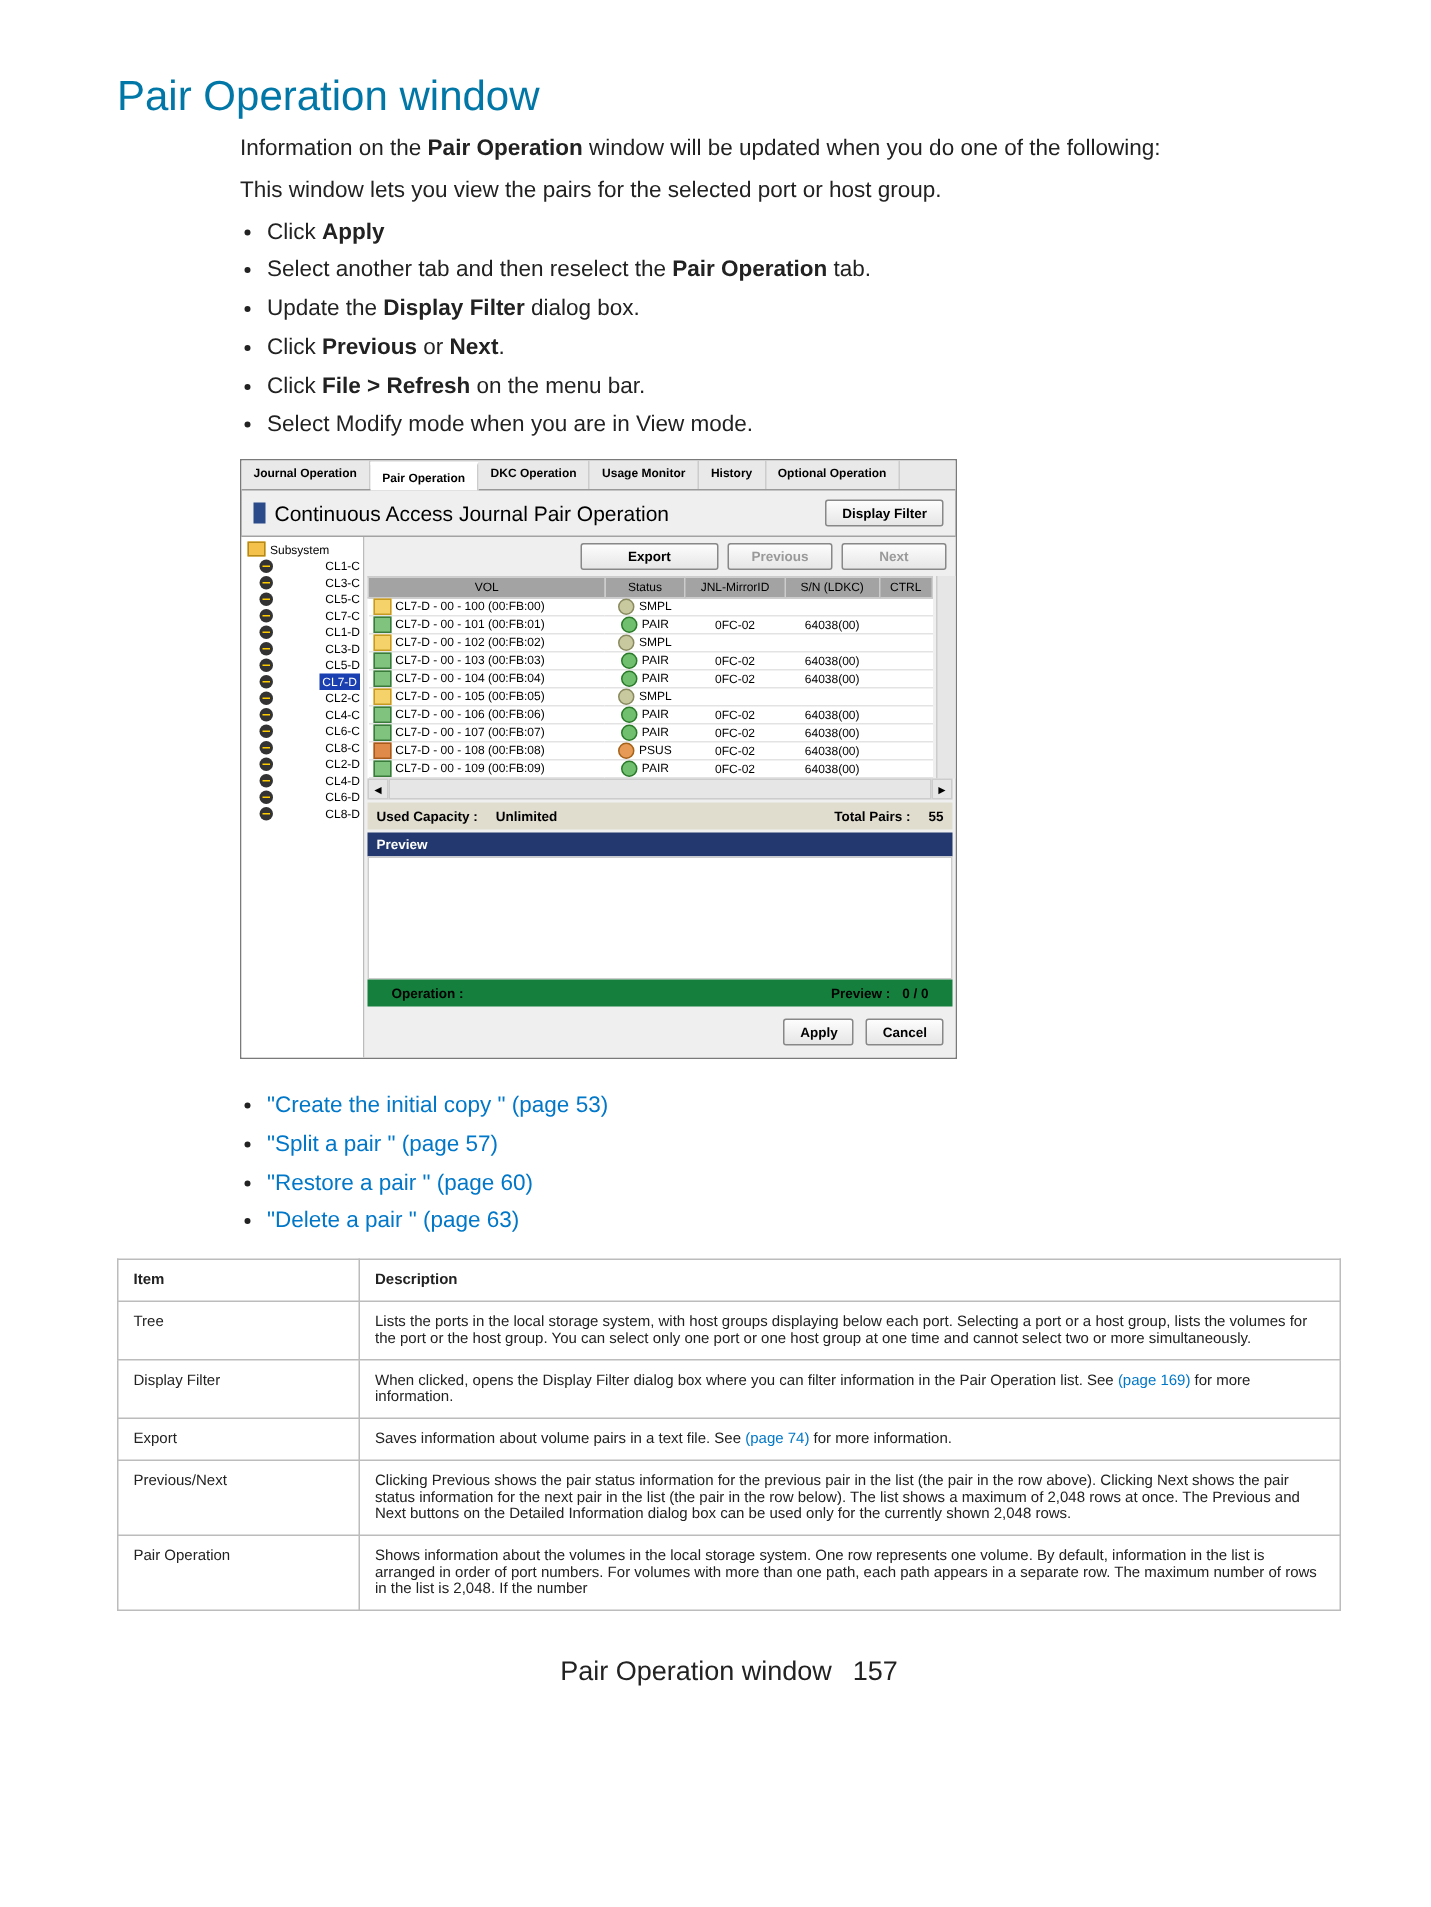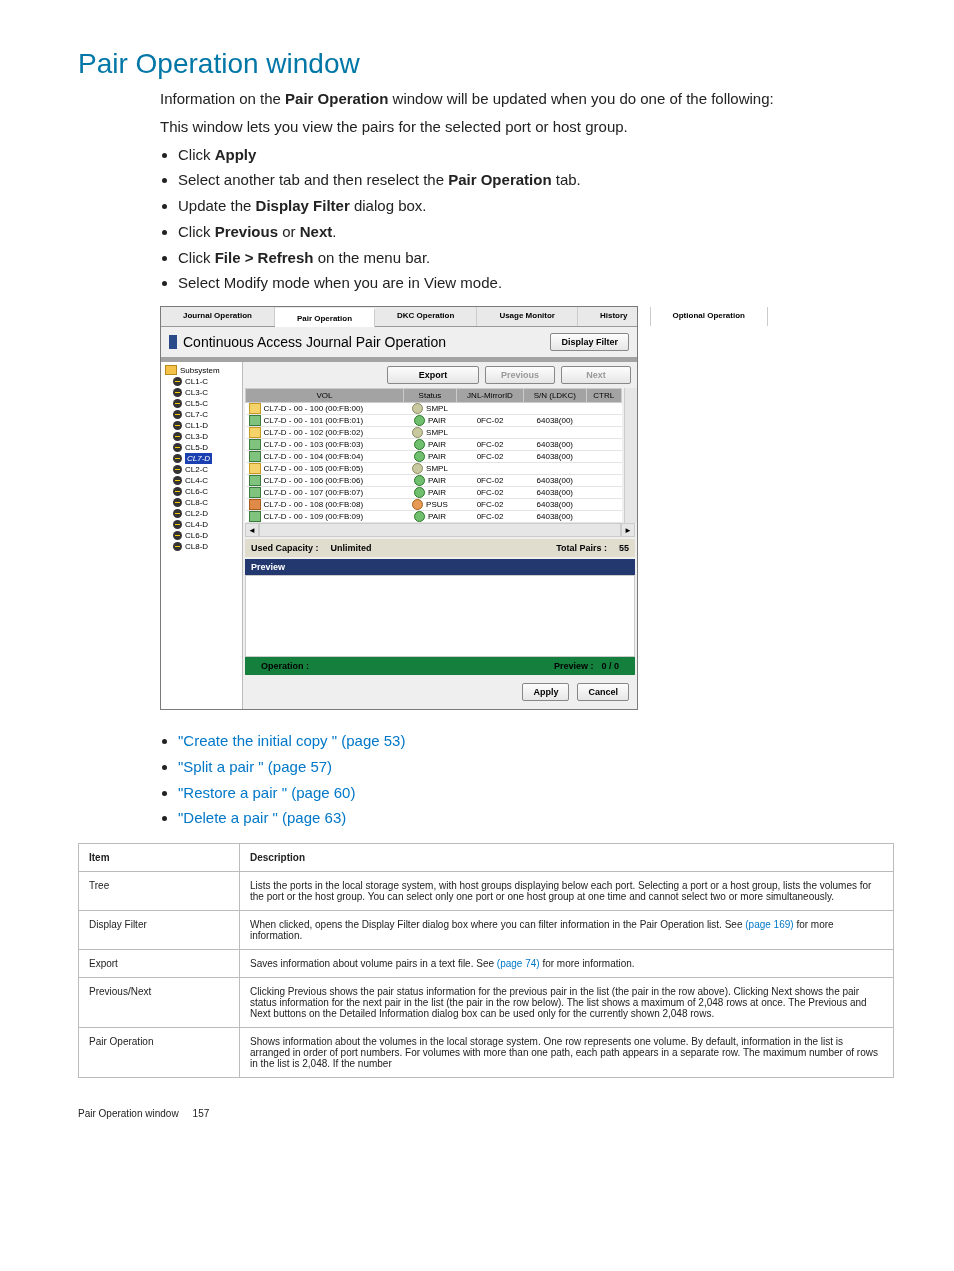--- a/index.html
+++ b/index.html
@@ -42,21 +42,21 @@
     background: #efefef;
     font-size: 9px;
     color: #000;
   }
   .mock .tabs {
     display: flex;
     background: #e9e9e9;
     border-bottom: 1px solid #999;
   }
   .mock .tab {
-    padding: 4px 22px;
+    padding: 4px 8px;
     border-right: 1px solid #ccc;
     white-space: nowrap;
     font-weight: 700;
     font-size: 8px;
   }
   .mock .tab.active {
     background: #fff;
     border-top: 2px solid #fff;
     position: relative;
     top: 1px;
@@ -77,21 +77,21 @@
     background: linear-gradient(#fdfdfd,#e6e6e6);
     padding: 3px 10px;
     font-weight: 700;
     font-size: 9px;
     border-radius: 2px;
     text-align: center;
   }
   .mock .btn.disabled { color: #999; }
   .mock .content {
     display: flex;
-    border-top: 5px solid #a3a3a3;
+    border-top: 1px solid #a3a3a3;
   }
   .mock .tree {
     width: 82px;
     border-right: 1px solid #bbb;
     background: #fff;
     padding: 2px 2px;
     box-sizing: border-box;
   }
   .mock .tree .root {
     font-size: 8px;
@@ -100,23 +100,24 @@
     align-items: center;
     gap: 3px;
   }
   .mock .tree .node {
     font-size: 8px;
     padding: 0 0 0 10px;
     display: flex;
     align-items: center;
     gap: 3px;
     line-height: 11px;
+    justify-content: space-between;
   }
   .mock .tree .node.sel span.lbl {
-    background: #1a3fb0; color: #fff; padding: 0 2px; font-style: italic;
+    background: #1a3fb0; color: #fff; padding: 0 2px;
   }
   .mock .tree .ticon {
     width: 9px; height: 9px; border-radius: 50%;
     background: #333; display: inline-block;
     position: relative;
   }
   .mock .tree .ticon::after{
     content:""; position:absolute; left:2px; top:4px;
     width:5px; height:1px; background:#fc0;
   }
@@ -218,22 +219,22 @@
     padding: 8px 10px;
     vertical-align: top;
     text-align: left;
   }
   table.desc th {
     font-weight: 700;
     background: #fff;
   }
   table.desc td.item { width: 140px; }
   .page-foot {
-    text-align: left;
-    font-size: 10px;
+    text-align: center;
+    font-size: 18px;
     margin-top: 30px;
   }
   .page-foot .pg { margin-left: 14px; }
 </style>
 </head>
 <body>
 
 <div class="page">
   <h1 class="title">Pair Operation window</h1>
 

